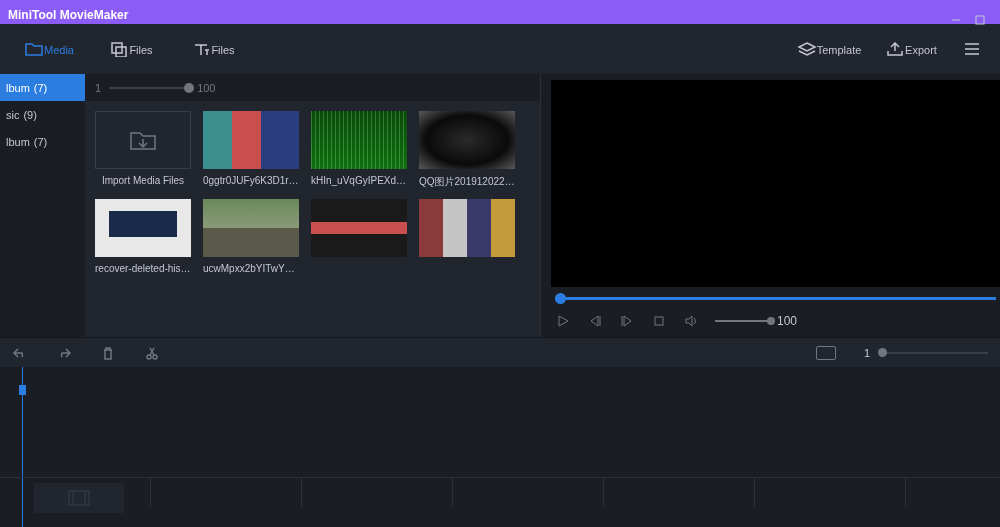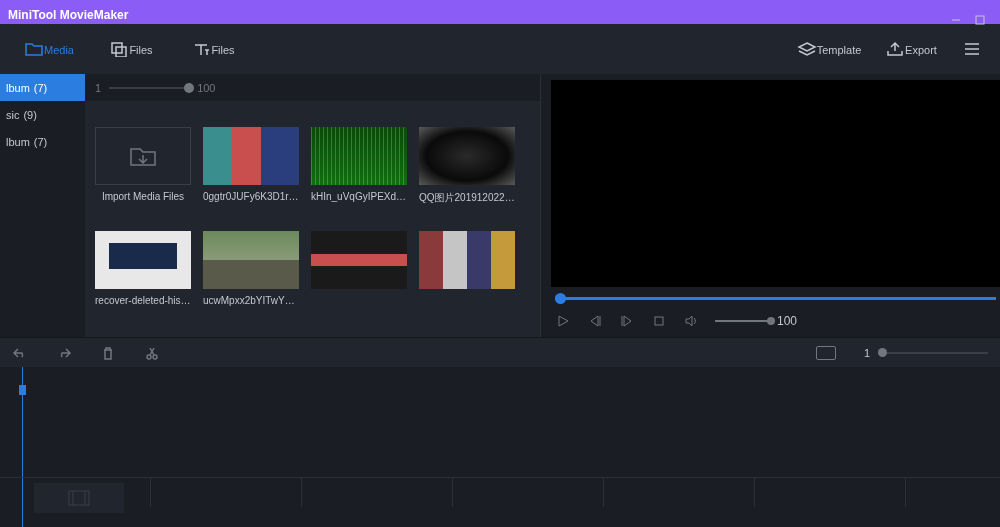--- a/index.html
+++ b/index.html
@@ -30,21 +30,21 @@
 .side-item.active { background: #2b7de0; color: #ffffff; }
 .side-item .count { margin-left: 4px; }
 
 
 .gallery-col { width: 455px; display: flex; flex-direction: column; }
 .gallery-top { height: 27px; display: flex; align-items: center; padding: 0 10px; font-size: 11px; color: #72767f; }
 .gallery-top .slider { flex: 0 0 80px; height: 2px; background: #3a3e48; margin: 0 8px; position: relative; }
 .gallery-top .knob { position: absolute; right: -5px; top: -4px; width: 10px; height: 10px; border-radius: 50%; background: #72767f; }
 .gallery { flex: 1; background: #21252e; padding: 10px 0 0 4px; overflow: hidden; }
 .grid { display: flex; flex-wrap: wrap; }
-.cell { width: 108px; margin: 16px 0 10px 0; display: flex; flex-direction: column; align-items: center; }
+.cell { width: 108px; margin: 0 0 10px 0; display: flex; flex-direction: column; align-items: center; }
 .thumb { width: 96px; height: 58px; background: #2b2f38; cursor: pointer; display: flex; align-items: center; justify-content: center; position: relative; overflow: hidden; }
 .thumb.import { border: 1px solid #3a3e48; background: #21252e; }
 .thumb.import svg { stroke: #72767f; fill: none; stroke-width: 1.5; }
 .caption { font-size: 10px; color: #c5c8d0; margin-top: 6px; max-width: 96px; white-space: nowrap; overflow: hidden; text-overflow: ellipsis; text-align: center; }
 
 
 .art-people { background: linear-gradient(90deg, #3a8e8e 0%, #3a8e8e 30%, #c94f4f 30%, #c94f4f 60%, #2a3e7e 60%, #2a3e7e 100%); }
 .art-matrix { background: linear-gradient(180deg, #0a4a0a 0%, #0f6f0f 100%); }
 .art-matrix::before { content:""; position:absolute; inset:0; background: repeating-linear-gradient(90deg, rgba(180,255,180,0.25) 0 1px, transparent 1px 4px); }
 .art-tablet { background: radial-gradient(ellipse at 50% 50%, #2a2a2a 0%, #0a0a0a 60%, #5a5a5a 100%); }

